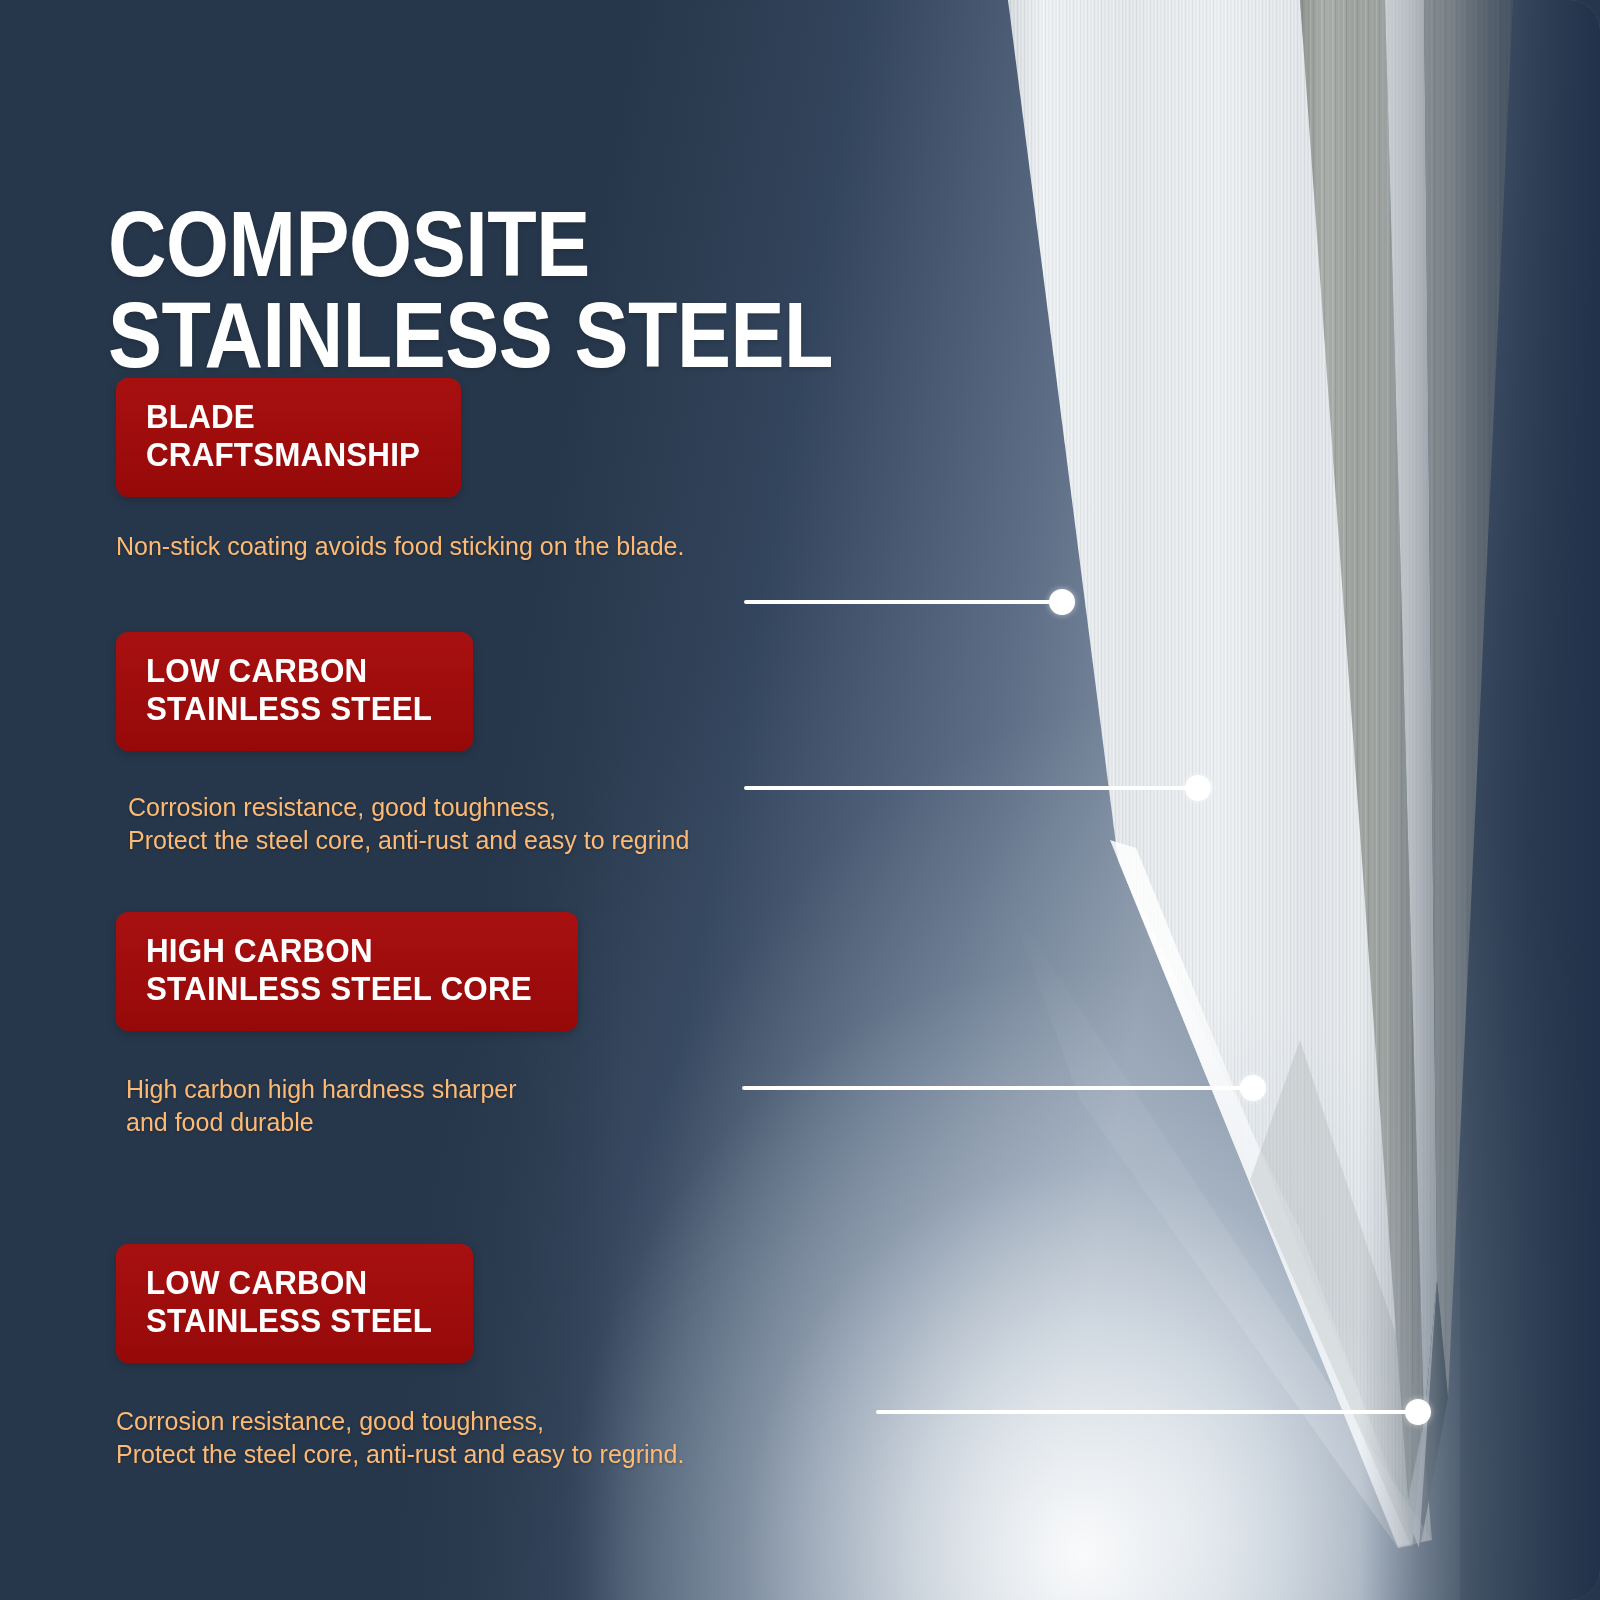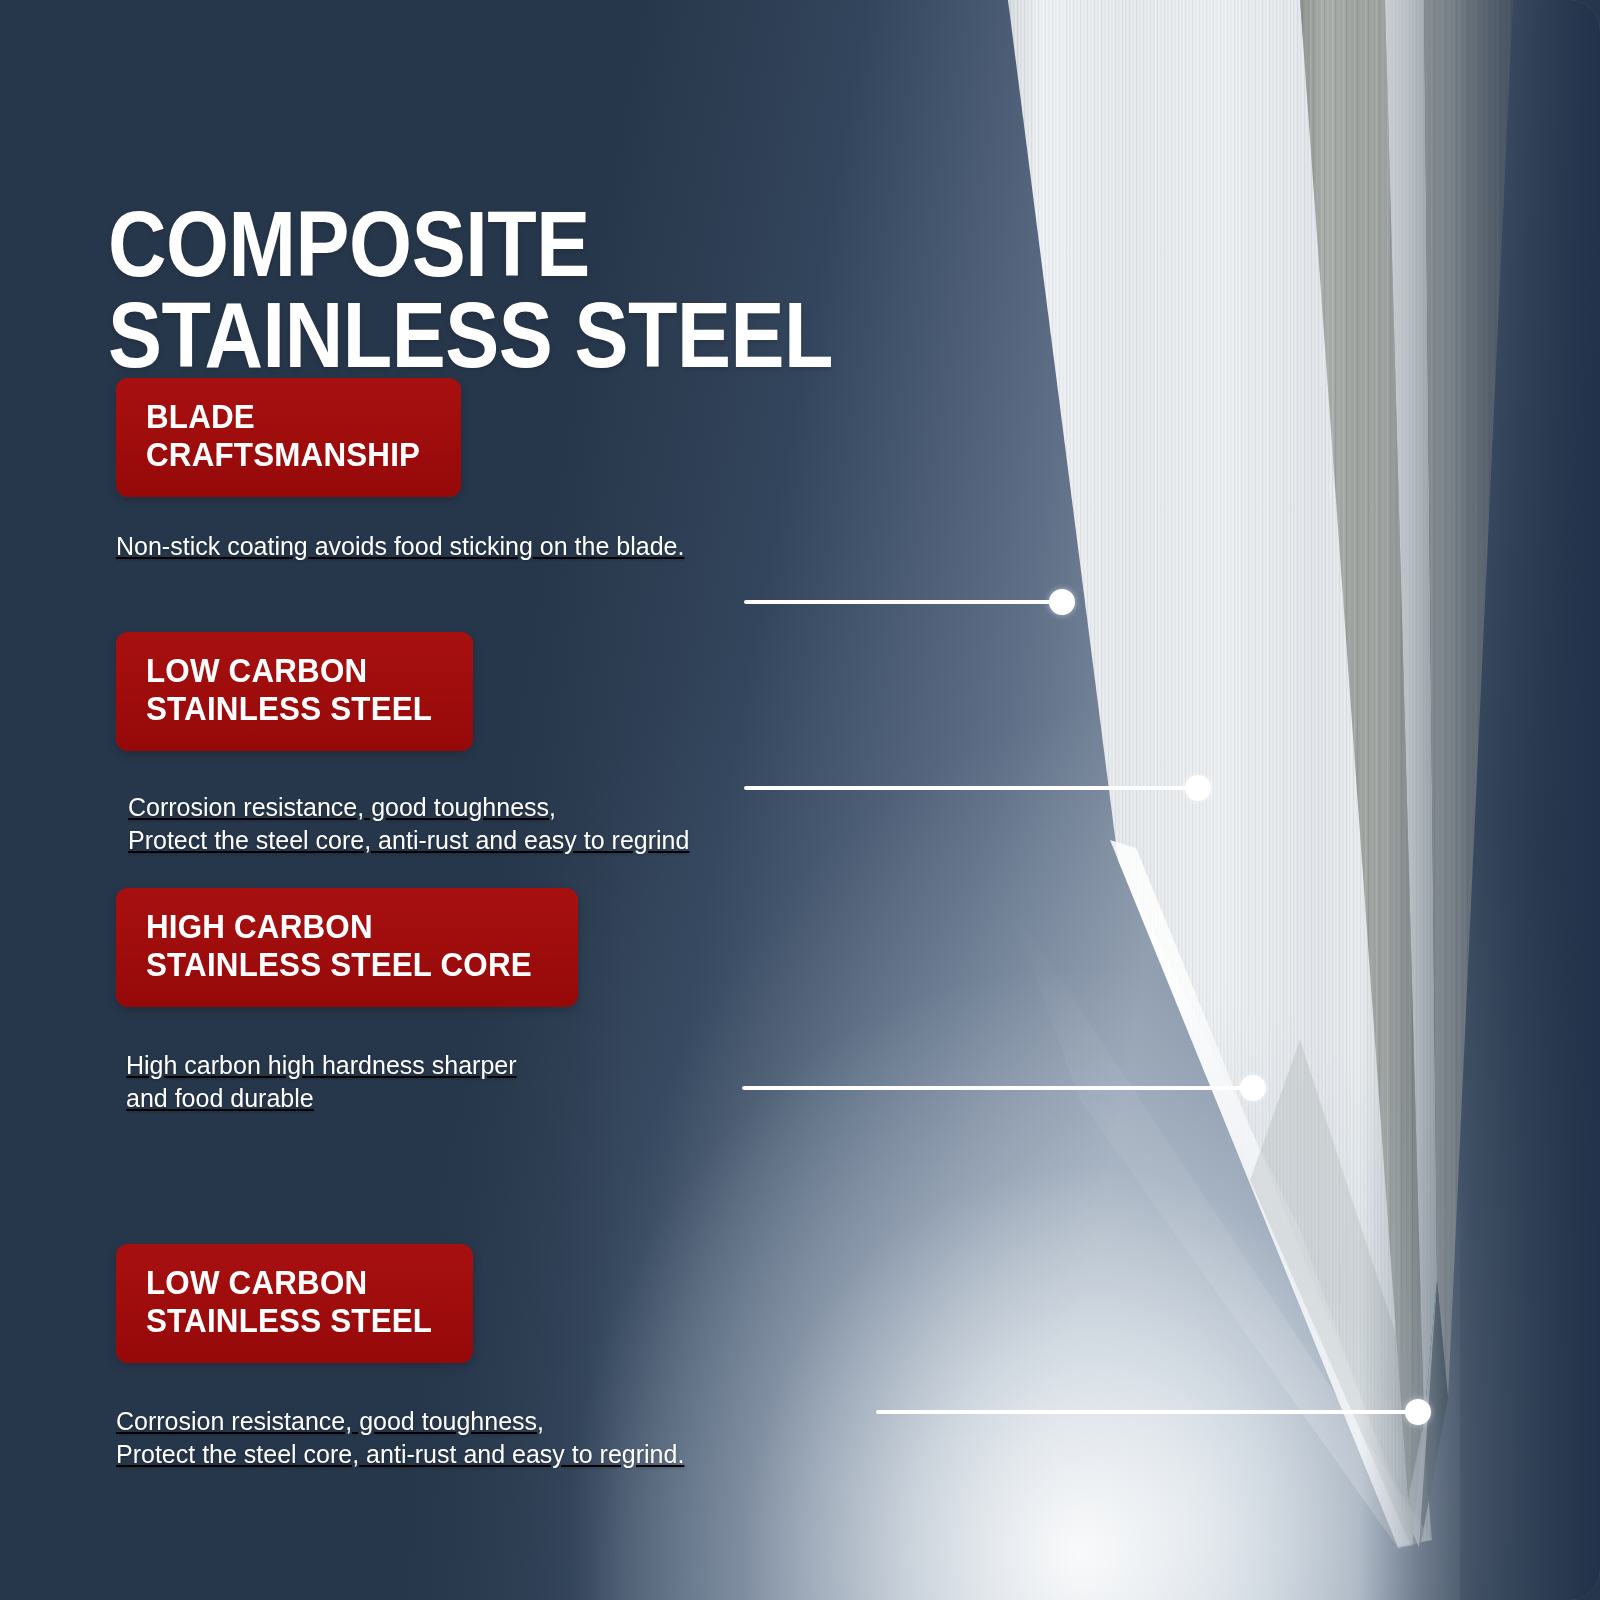--- a/index.html
+++ b/index.html
@@ -67,57 +67,57 @@
     line-height:0.99;
     letter-spacing:-0.5px;
     transform:scaleX(0.88);
     transform-origin:left top;
     text-shadow:0 2px 6px rgba(0,0,0,0.18);
     white-space:pre-line;
   }
   .title .l2 { display:block; }
 
   
-  .feature { position:absolute; left:0;text-decoration:underline; }
+  .feature { position:absolute; left:0; }
   .badge {
     display:inline-block;
     background:#9e0c0c;
     background:linear-gradient(180deg,#a81010 0%, #960909 100%);
     border-radius:12px;
     padding:20px 26px 22px 30px;
     box-shadow:0 3px 10px rgba(0,0,0,0.22);
   }
   .badge-text {
     color:#ffffff;
     font-weight:bold;
     font-size:33px;
     line-height:1.16;
     letter-spacing:0.2px;
     transform:scaleX(0.95);
     transform-origin:left center;
     white-space:pre-line;
     display:block;
   }
   .desc {
-    color:#ffffff;
+    color:#fdba74;
     font-size:25px;
     line-height:1.32;
     font-weight:normal;
     white-space:pre-line;
     text-shadow:0 1px 3px rgba(0,0,0,0.25);
   }
 
   
   #feature-1 { top:378px; left:116px; }
   #feature-1 .desc { margin-top:33px; margin-left:0px; }
 
   #feature-2 { top:632px; left:116px; }
   #feature-2 .desc { margin-top:40px; margin-left:12px; }
 
-  #feature-3 { top:888px; left:116px; }
+  #feature-3 { top:912px; left:116px; }
   #feature-3 .desc { margin-top:42px; margin-left:10px; }
 
   #feature-4 { top:1244px; left:116px; }
   #feature-4 .desc { margin-top:42px; margin-left:0px; }
 
   
   .leader { position:absolute; height:4px; background:#ffffff; border-radius:2px; }
   .leader-dot {
     position:absolute; width:26px; height:26px;
     border-radius:50%; background:#ffffff;

